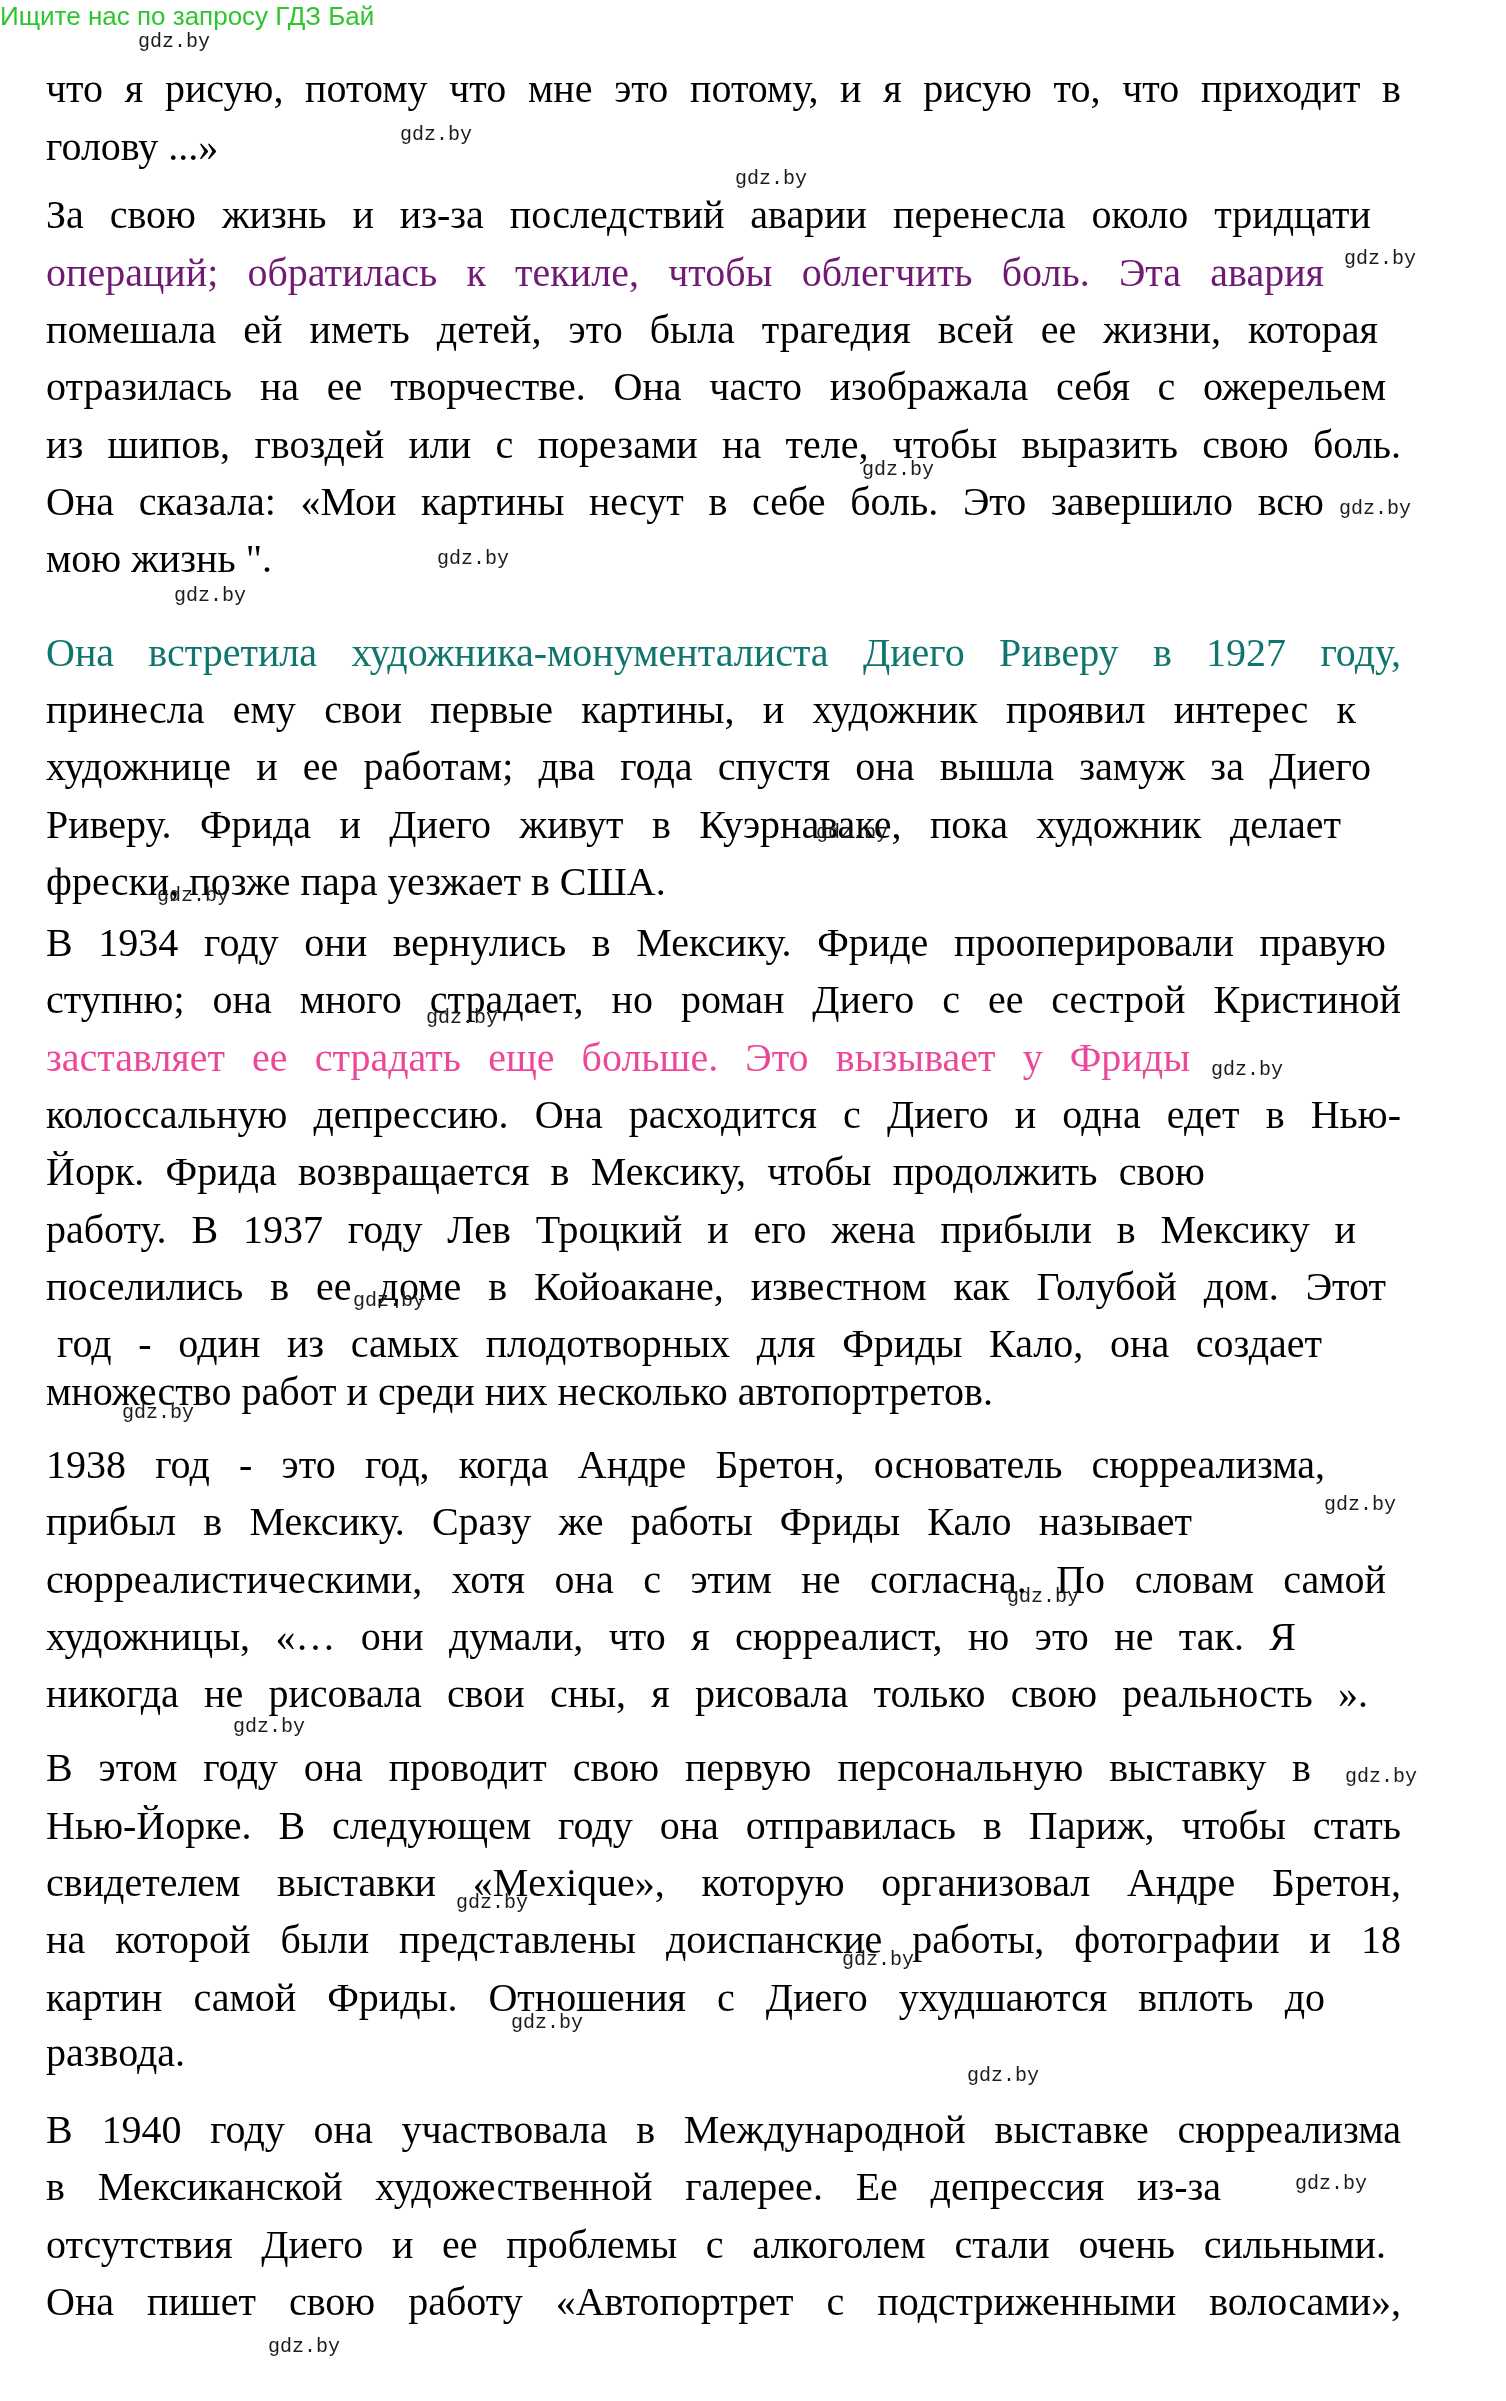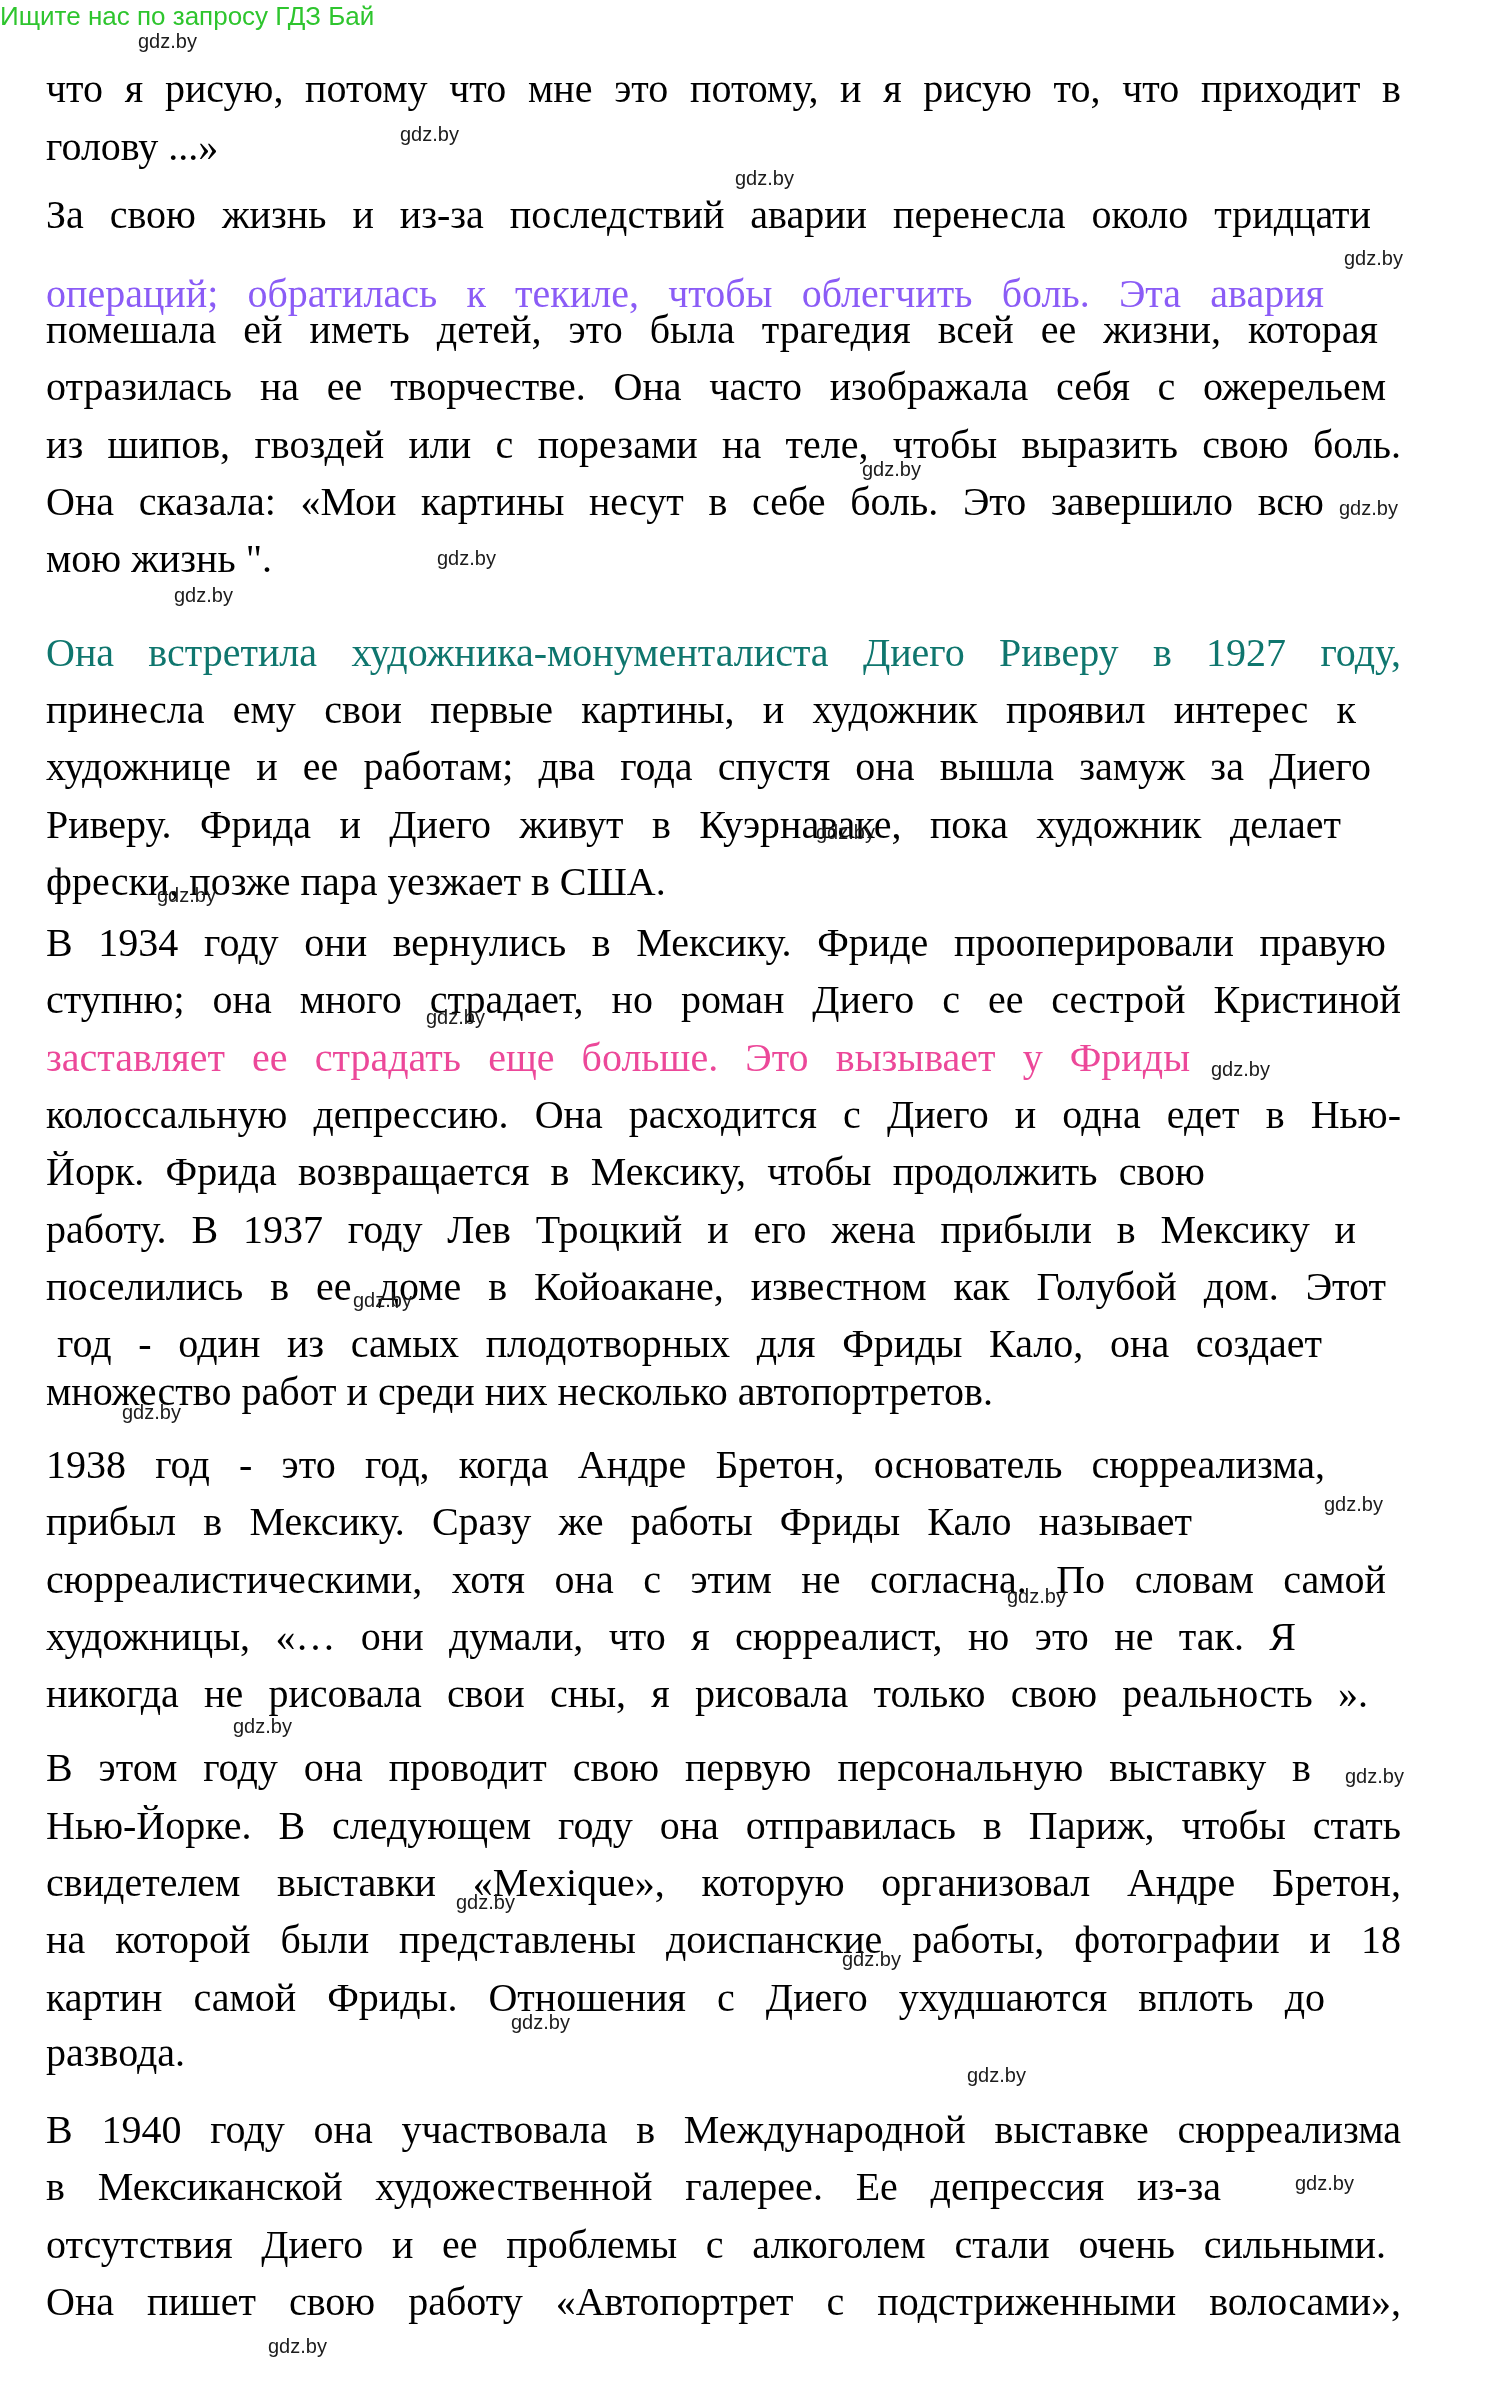--- a/index.html
+++ b/index.html
@@ -29,21 +29,21 @@
   }
   .text-line.just {
     text-align: justify;
     text-align-last: justify;
   }
   .text-line.plain {
     white-space: nowrap;
   }
   .watermark {
     position: absolute;
-    font-family: Liberation Sans, sans-serif;
+    font-family: Liberation Mono, monospace;
     font-size: 20px;
     line-height: 21.4px;
     white-space: nowrap;
   }
   .footer-banner {
     position: absolute;
     top: 2365px; left: 0; right: 0;
     text-align: center;
     font-family: "Liberation Sans", sans-serif;
     font-size: 27px;
@@ -53,21 +53,21 @@
 </head>
 <body>
 
 <div class="page">
   <div class="header-banner" style="color: rgb(46, 197, 46);">Ищите нас по запросу ГДЗ Бай</div>
 
   <div id="text-layer">
       <div class="text-line just" style="top: 67px; left: 46px; width: 1355px; color: rgb(0, 0, 0);">что я рисую, потому что мне это потому, и я рисую то, что приходит в</div>
       <div class="text-line plain" style="top: 125px; left: 46px; color: rgb(0, 0, 0);">голову ...»</div>
       <div class="text-line just" style="top: 193px; left: 46px; width: 1325px; color: rgb(0, 0, 0);">За свою жизнь и из-за последствий аварии перенесла около тридцати</div>
-      <div class="text-line just" style="top: 251px; left: 46px; width: 1278px; color: #8b5cf6; margin-top: 21px;">операций; обратилась к текиле, чтобы облегчить боль. Эта авария</div>
+      <div class="text-line just" style="top: 251px; left: 46px; width: 1278px; color: #701a75;">операций; обратилась к текиле, чтобы облегчить боль. Эта авария</div>
       <div class="text-line just" style="top: 308px; left: 46px; width: 1332px; color: rgb(0, 0, 0);">помешала ей иметь детей, это была трагедия всей ее жизни, которая</div>
       <div class="text-line just" style="top: 365px; left: 46px; width: 1340px; color: rgb(0, 0, 0);">отразилась на ее творчестве. Она часто изображала себя с ожерельем</div>
       <div class="text-line just" style="top: 423px; left: 46px; width: 1355px; color: rgb(0, 0, 0);">из шипов, гвоздей или с порезами на теле, чтобы выразить свою боль.</div>
       <div class="text-line just" style="top: 480px; left: 46px; width: 1278px; color: rgb(0, 0, 0);">Она сказала: «Мои картины несут в себе боль. Это завершило всю</div>
       <div class="text-line plain" style="top: 537px; left: 46px; color: rgb(0, 0, 0);">мою жизнь ".</div>
       <div class="text-line just" style="top: 631px; left: 46px; width: 1355px; color: #0f766e;">Она встретила художника-монументалиста Диего Риверу в 1927 году,</div>
       <div class="text-line just" style="top: 688px; left: 46px; width: 1310px; color: rgb(0, 0, 0);">принесла ему свои первые картины, и художник проявил интерес к</div>
       <div class="text-line just" style="top: 745px; left: 46px; width: 1325px; color: rgb(0, 0, 0);">художнице и ее работам; два года спустя она вышла замуж за Диего</div>
       <div class="text-line just" style="top: 803px; left: 46px; width: 1295px; color: rgb(0, 0, 0);">Риверу. Фрида и Диего живут в Куэрнаваке, пока художник делает</div>
       <div class="text-line plain" style="top: 860px; left: 46px; color: rgb(0, 0, 0);">фрески, позже пара уезжает в США.</div>

